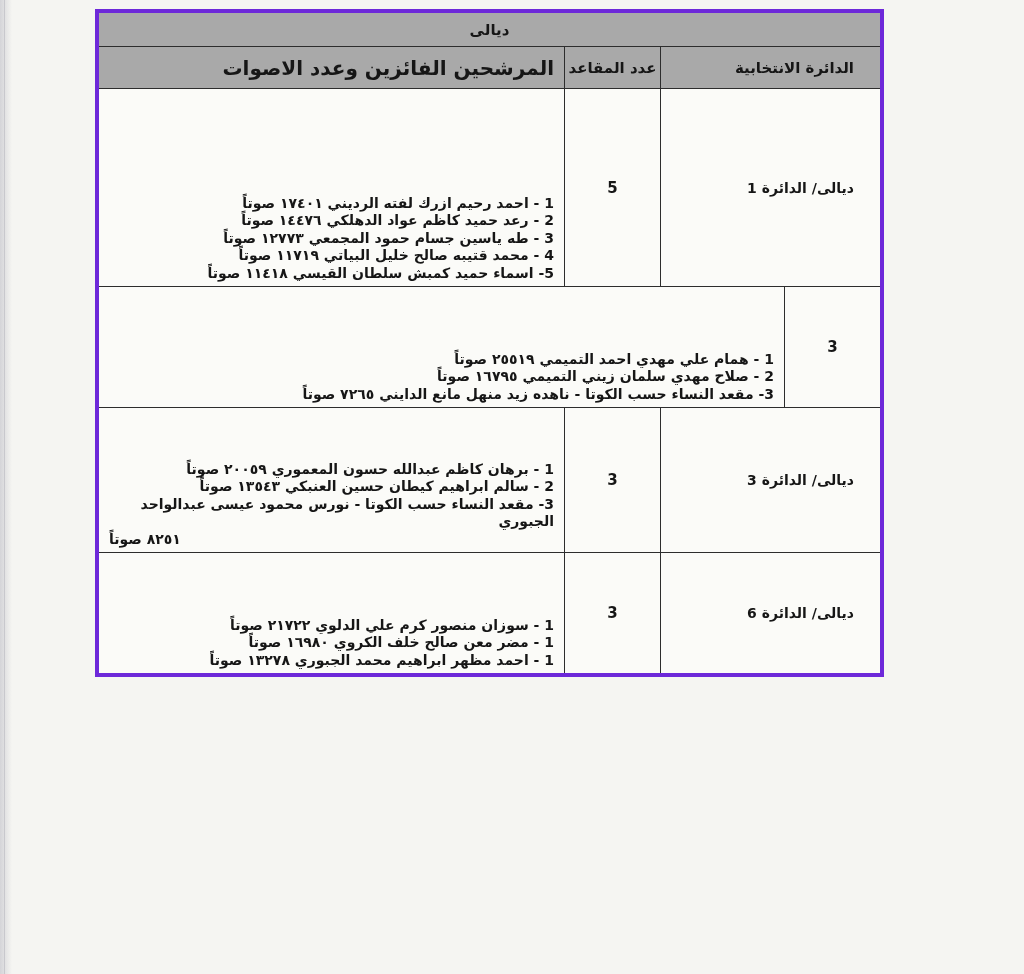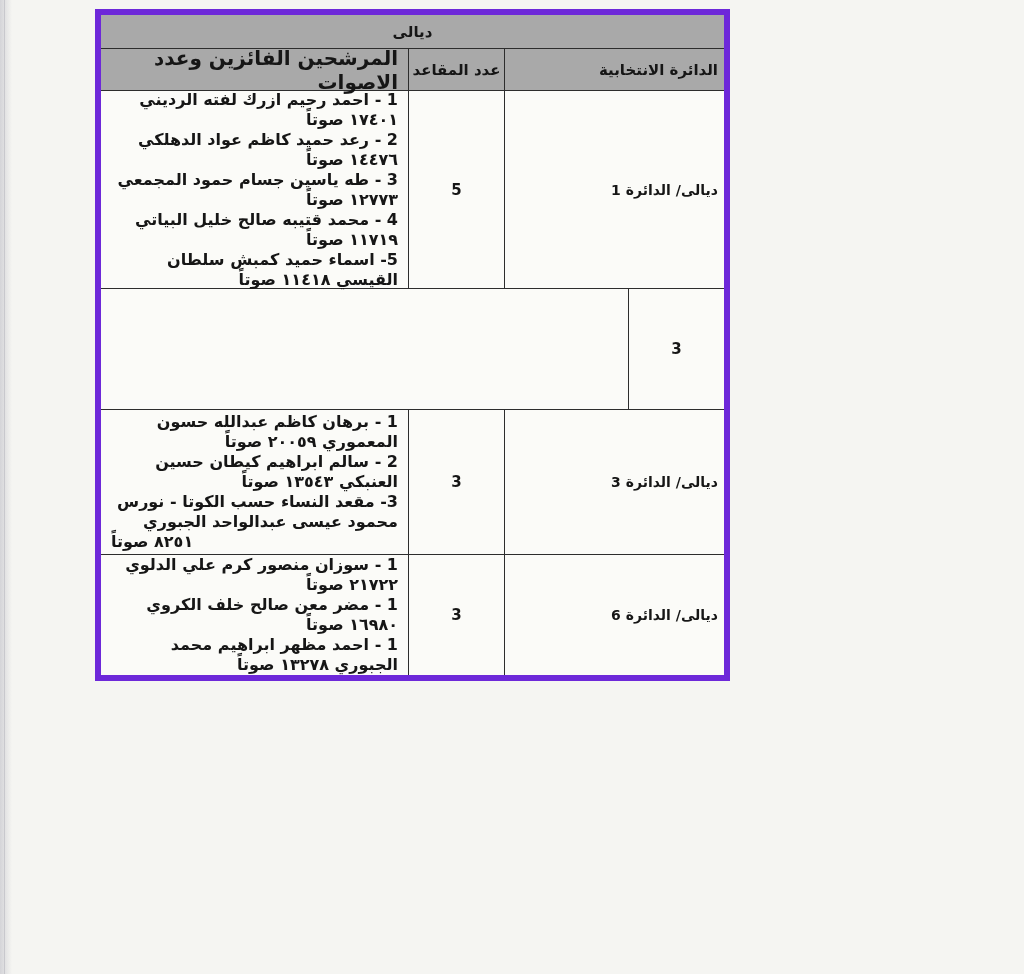--- a/index.html
+++ b/index.html
@@ -13,50 +13,50 @@
   .page-edge{
     position:absolute;left:0;top:0;width:12px;height:974px;
     background:linear-gradient(to right,#d4d4d8,#f5f5f2);
   }
   .page-edge-line{
     position:absolute;left:4px;top:0;width:1px;height:974px;
     background:#c2c2c8;opacity:.8;
   }
   
   .tbl{
-    position:absolute;left:95px;top:9px;width:635px;
-    border:6px solid #6d28d9;background:#fbfbf8;
+    position:absolute;left:95px;top:9px;width:789px;
+    border:4px solid #6d28d9;background:#fbfbf8;
     direction:rtl;font-weight:700;box-sizing:border-box;
   }
   .title-row{
     height:33px;background:#a9a9a9;border-bottom:1px solid #2d2d2d;
     display:flex;align-items:center;justify-content:center;
     font-size:15px;
   }
   .head-row{
     height:41px;background:#a9a9a9;border-bottom:1px solid #2d2d2d;
     display:flex;
   }
   .row{display:flex;border-bottom:1px solid #2d2d2d;background:#fbfbf8;}
   .row.r-last{border-bottom:none;}
   .r1{height:197px}.r2{height:120px}.r3{height:144px}.r4{height:120px}
   .c-district{
     width:220px;box-sizing:border-box;border-left:1px solid #2d2d2d;
     display:flex;align-items:center;justify-content:flex-start;
-    padding-right:6px;font-size:14px;
+    padding-right:26px;font-size:14px;
   }
   .c-seats{
     width:96px;box-sizing:border-box;border-left:1px solid #2d2d2d;
     display:flex;align-items:center;justify-content:center;
     font-size:15px;
   }
   .c-cands{
     flex:1;box-sizing:border-box;
-    display:flex;flex-direction:column;justify-content:center;
-    padding:4px 10px 4px 8px;font-size:16px;
+    display:flex;flex-direction:column;justify-content:flex-end;
+    padding:4px 10px 4px 8px;font-size:14px;
   }
   .head-row .c-cands{flex-direction:row;align-items:center;justify-content:flex-start;font-size:20px;}
   .head-row .c-district{font-size:15px;}
   .line{text-align:right;line-height:1.25;}
   .line.cont{direction:ltr;text-align:left;padding-left:2px;}
 </style>
 </head>
 <body>
 
 <div class="page-edge"></div>
@@ -81,20 +81,25 @@
       <div class="line">1 - احمد رحيم ازرك لفته الرديني ١٧٤٠١ صوتاً</div>
       <div class="line">2 - رعد حميد كاظم عواد الدهلكي ١٤٤٧٦ صوتاً</div>
       <div class="line">3 - طه ياسين جسام حمود المجمعي ١٢٧٧٣ صوتاً</div>
       <div class="line">4 - محمد قتيبه صالح خليل البياتي ١١٧١٩ صوتاً</div>
       <div class="line">5- اسماء حميد كمبش سلطان القيسي ١١٤١٨ صوتاً</div>
     </div>
   </div>
 
   <div class="row r2">
     <div class="c-seats">3</div>
+    <div class="c-cands">
+      <div class="line">1 - همام علي مهدي احمد التميمي ٢٥٥١٩ صوتاً</div>
+      <div class="line">2 - صلاح مهدي سلمان زيني التميمي ١٦٧٩٥ صوتاً</div>
+      <div class="line">3- مقعد النساء حسب الكوتا - ناهده زيد منهل مانع الدايني ٧٢٦٥ صوتاً</div>
+    </div>
   </div>
 
   <div class="row r3">
     <div class="c-district">ديالى/ الدائرة 3</div>
     <div class="c-seats">3</div>
     <div class="c-cands">
       <div class="line">1 - برهان كاظم عبدالله حسون المعموري ٢٠٠٥٩ صوتاً</div>
       <div class="line">2 - سالم ابراهيم كيطان حسين العنبكي ١٣٥٤٣ صوتاً</div>
       <div class="line">3- مقعد النساء حسب الكوتا - نورس محمود عيسى عبدالواحد الجبوري</div>
       <div class="line cont">٨٢٥١ صوتاً</div>

